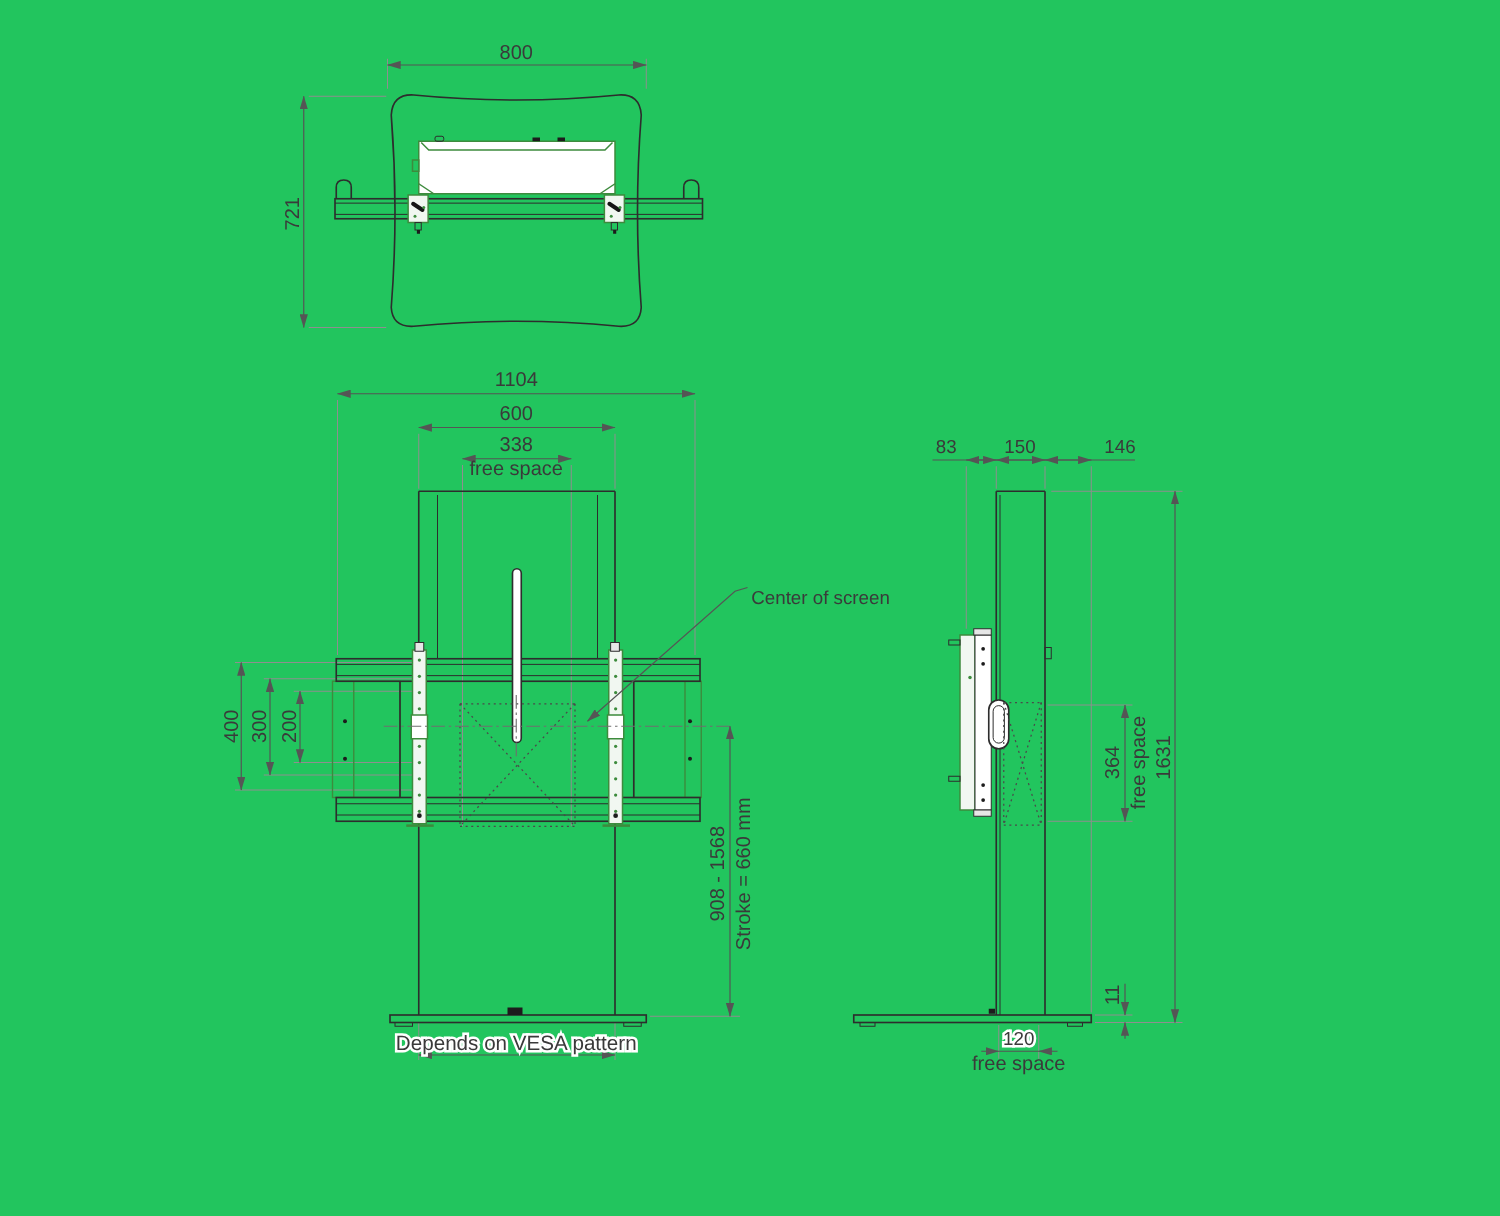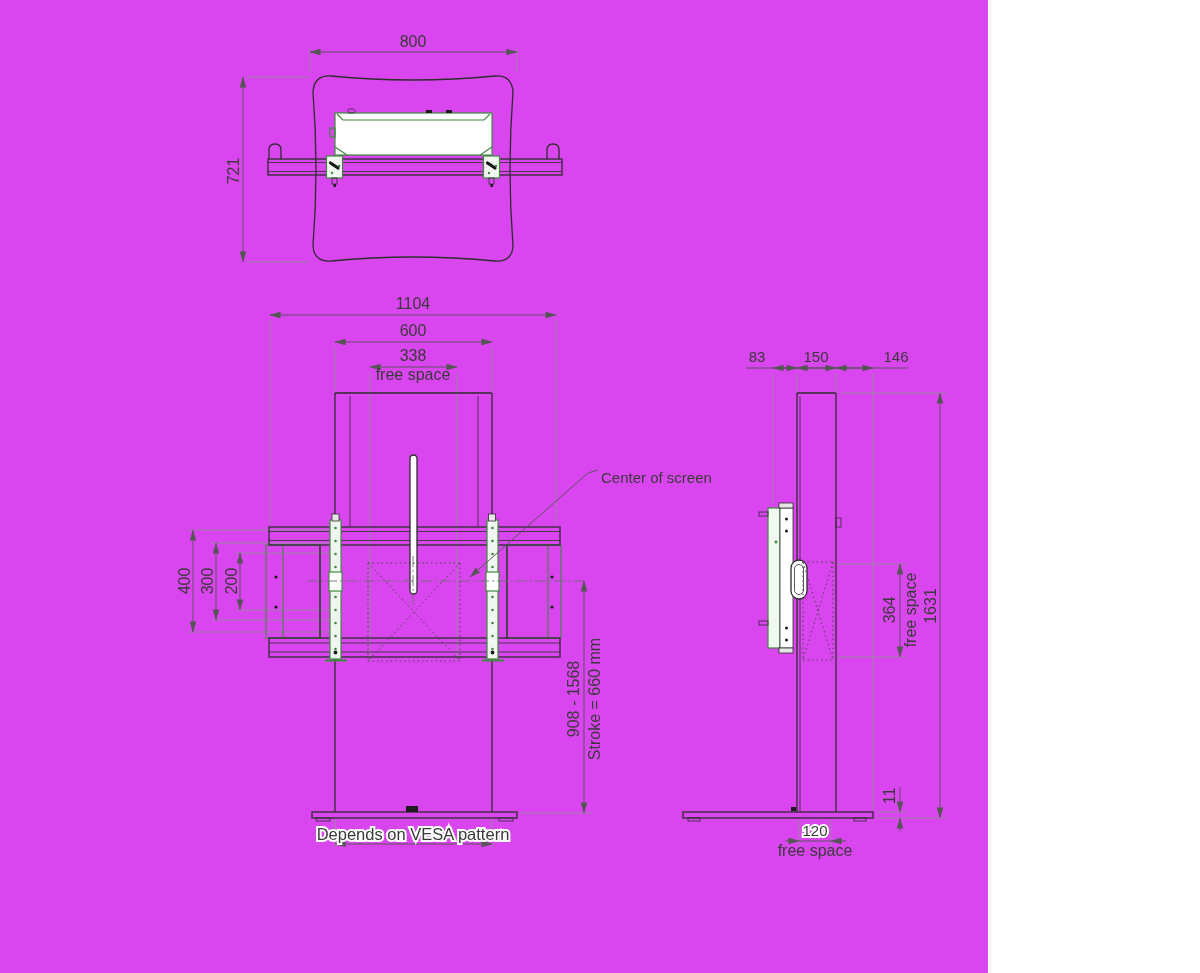--- a/index.html
+++ b/index.html
@@ -1,16 +1,16 @@
 <!DOCTYPE html>
 <html><head>
 <meta charset="utf-8">
 <style>
   html,body{margin:0;padding:0;background:#ffffff;}
-  .stage{position:relative;width:988px;height:973px;background:#d946ef;overflow:hidden;}
+  .stage{position:relative;width:1200px;height:973px;background:#22c55e;overflow:hidden;}
   svg{display:block;}
   .ext line{stroke:#8f8f8f;stroke-width:.8;}
   .obj{stroke:#2d2d2d;stroke-width:1.3;fill:none;}
   .thin{stroke-width:.8;}
   .dim line,.dim polyline{stroke:#555;stroke-width:.95;fill:none;}
   .cl{stroke:#6f6f6f;stroke-width:.9;stroke-dasharray:11 3 2 3;fill:none;}
   .dotted{stroke:#4a4a4a;stroke-width:1;stroke-dasharray:1.6 2.9;fill:none;}
   .dot{fill:#1c1c1c;stroke:none;}
   .gfill{fill:#f1f7f1;}
   .wfill{fill:#ffffff;}

